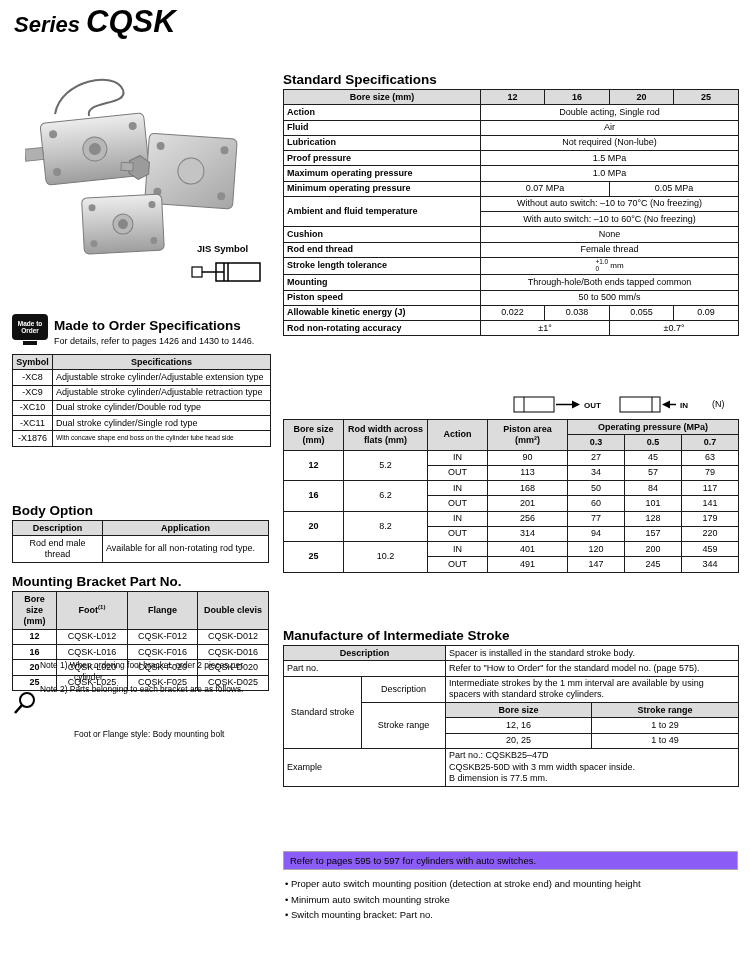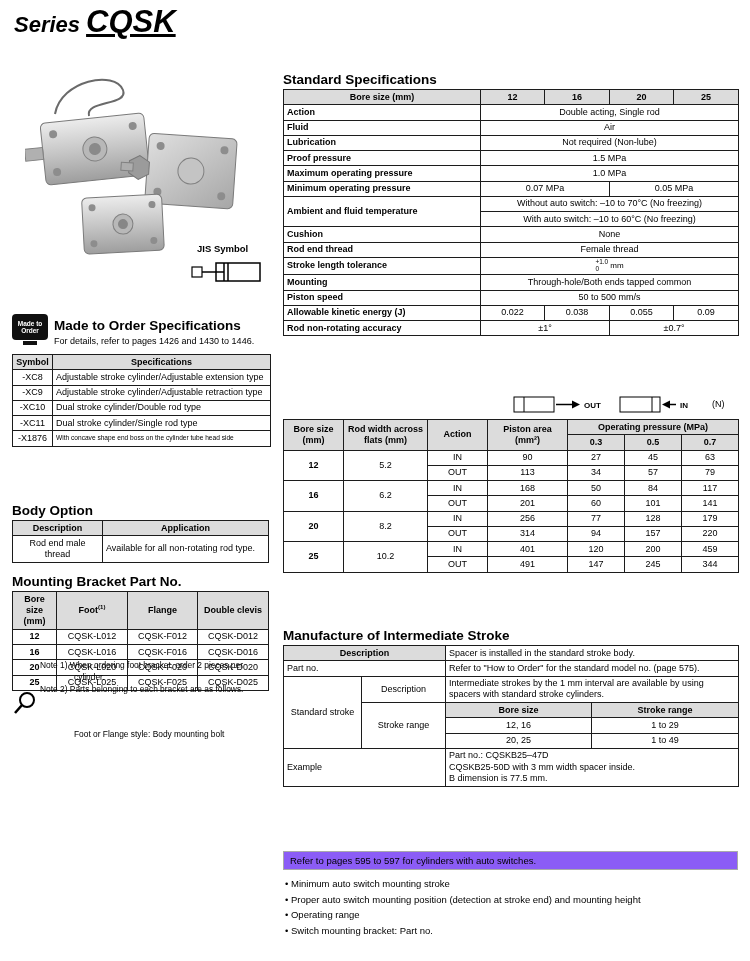--- a/index.html
+++ b/index.html
@@ -6,21 +6,21 @@
   html, body { margin:0; padding:0; }
   body {
     width:750px; height:961px; background:#ffffff; position:relative; overflow:hidden;
     font-family:"Liberation Sans","DejaVu Sans",sans-serif; color:#000;
   }
   .abs { position:absolute; }
 
   
   .page-title { font-style:italic; font-weight:bold; white-space:nowrap; }
   .t-prefix { font-size:22px; margin-right:6px; }
-  .t-name { font-size:31px;text-decoration:underline; }
+  .t-name { font-size:31px; }
 
   
   .sec { font-size:13.5px; font-weight:bold; margin:0; white-space:nowrap; }
 
   
   table.tbl { border-collapse:collapse; table-layout:fixed; }
   .tbl td { border:1px solid #1c1c1c; font-size:9px; padding:1.5px 3px; vertical-align:middle; line-height:1.25; overflow:hidden; }
   .hdr { background:#dcdcdc; text-align:center; font-weight:bold; }
   .lbl { font-weight:bold; text-align:left; }
   .ctr { text-align:center; }
@@ -464,18 +464,17 @@
       <div>CQSKB25-50D with 3 mm width spacer inside.</div>
       <div>B dimension is 77.5 mm.</div>
     </td>
   </tr>
 </tbody>
   </table>
 
 <div class="abs" style="left:283px; top:851px; width:455px;">
   <div class="asb-title">Refer to pages 595 to 597 for cylinders with auto switches.</div>
   <div class="asb-bullets">
+    <div>Proper auto switch mounting position (detection at stroke end) and mounting height</div>
     <div>Minimum auto switch mounting stroke</div>
-    <div>Proper auto switch mounting position (detection at stroke end) and mounting height</div>
-    <div>Operating range</div>
     <div>Switch mounting bracket: Part no.</div>
   </div>
 </div>
 
 </body></html>

